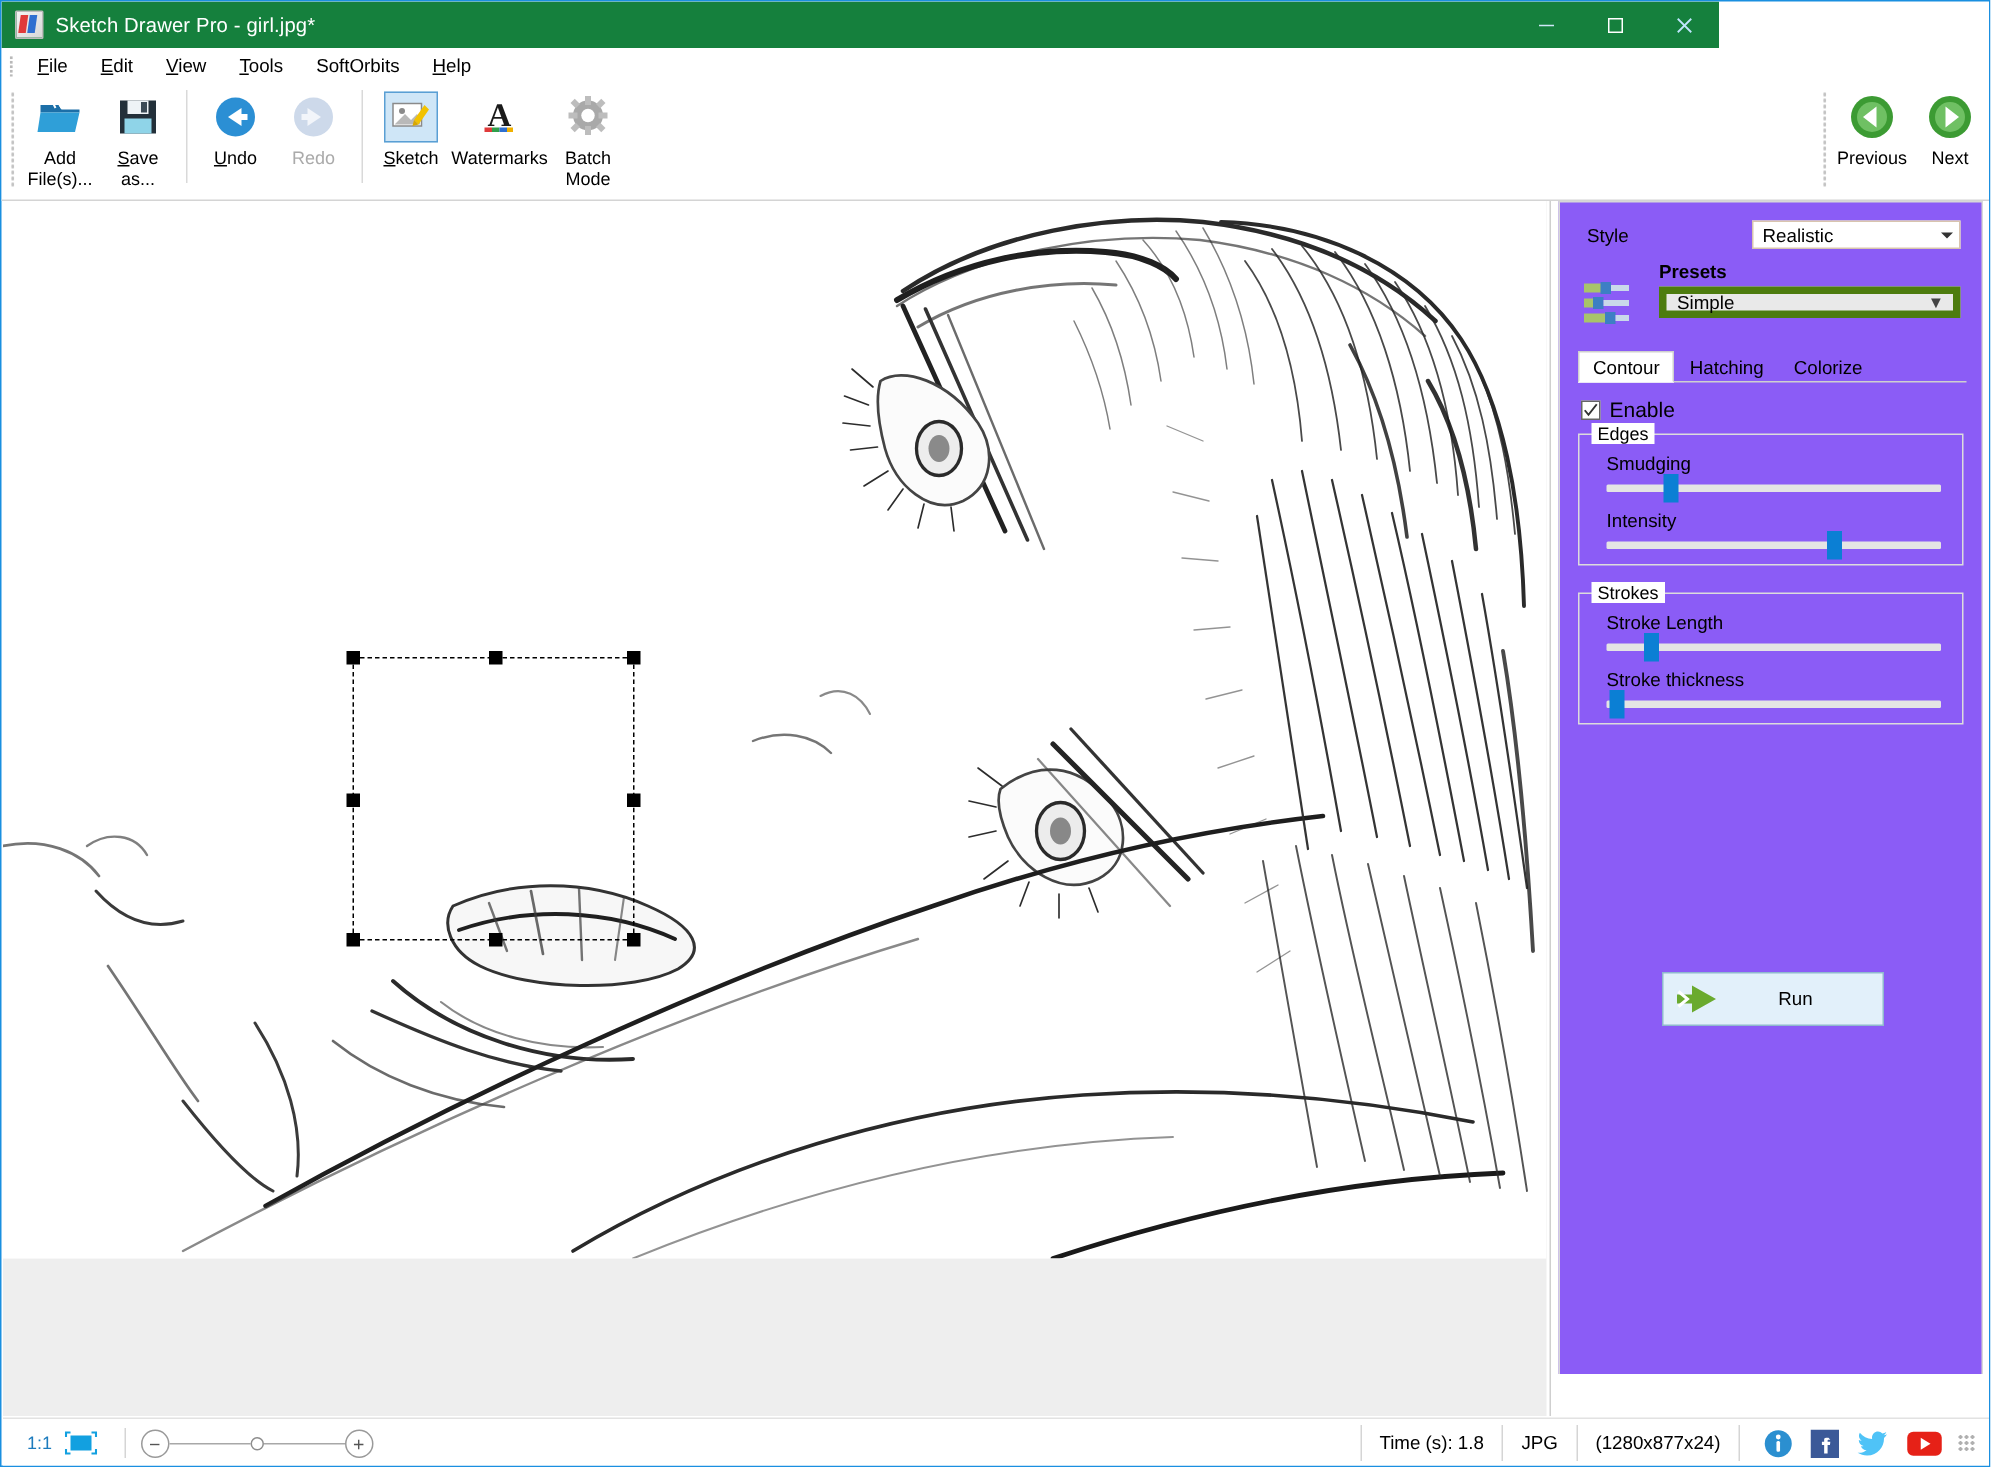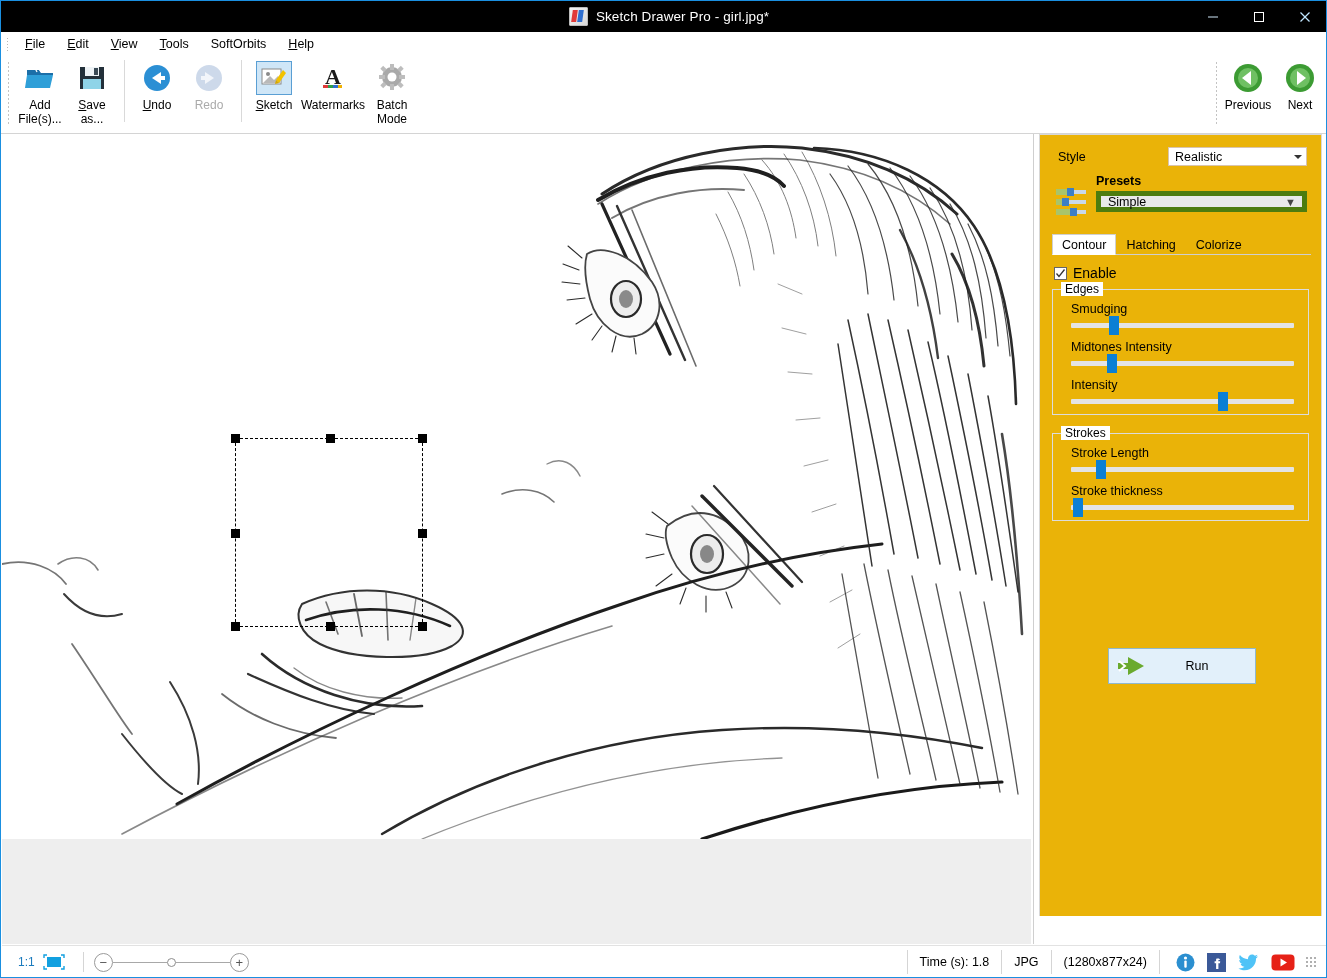--- a/index.html
+++ b/index.html
@@ -13,23 +13,23 @@
     position: relative;
     width: 1327px; height: 978px;
     background: #ffffff;
     border: 1px solid #1a8fe0;
     box-sizing: border-box;
     overflow: hidden;
   }
 
   
   .titlebar {
-    position: absolute; left: 0; top: 0; width: 1327px; height: 31px;
-    background: #000000;
-    display: flex; align-items: center; justify-content: center;
+    position: absolute; left: 0; top: 0; width: 1145px; height: 31px;
+    background: #15803d;
+    display: flex; align-items: center;
   }
   .title-icon {
     width: 17px; height: 17px; margin-left: 9px; margin-right: 8px;
     background: linear-gradient(135deg,#f4f4f4 0%,#d8d8d8 100%);
     border: 1px solid #bbb;
     position: relative; border-radius: 1px;
     flex: none;
   }
   .title-icon::before {
     content: ""; position: absolute; left: 2px; top: 2px;
@@ -125,41 +125,41 @@
     position: absolute; left: 1032px; top: 133px; width: 293px; height: 810px;
     background: #ffffff; border-left: 1px solid #cfcfcf;
   }
   .tbx-head {
     height: 23px; display: flex; align-items: center; padding: 0 6px 0 9px;
     font-size: 13px; color: #222;
   }
   .tbx-close { margin-left: auto; color: #555; font-size: 15px; line-height: 1; }
   .tbx-body {
     margin: 0 5px; border: 1px solid #d8d8d8; border-bottom: none;
-    height: 782px; box-sizing: border-box; position: relative; background: #eab308;
+    height: 782px; box-sizing: border-box; position: relative; background: #8b5cf6;
   }
 
   .row-style {
     display: flex; align-items: center; margin: 12px 0 0 0; padding: 0 14px 0 18px;
   }
   .lbl-style { font-size: 12.5px; color: #000; width: 110px; }
   .sel-style {
     flex: 1; height: 19px; border: 1px solid #d8c4ae; background: #fff;
     display: flex; align-items: center; padding: 0 4px 0 6px;
     font-size: 12.5px; color: #000; box-sizing: border-box; position: relative;
   }
   .sel-style .tri {
     margin-left: auto; width: 0; height: 0;
     border-left: 4px solid transparent; border-right: 4px solid transparent;
     border-top: 4px solid #333;
   }
 
   .row-presets { display: flex; align-items: flex-start; margin-top: 8px; padding: 0 14px 0 14px; }
   .presets-ico { width: 34px; height: 34px; margin-top: 10px; flex: none; }
-  .presets-col { flex: 1; margin-left: 8px; }
+  .presets-col { flex: 1; margin-left: 18px; }
   .presets-title { font-size: 12.5px; font-weight: bold; color: #000; margin-bottom: 3px; }
   .sel-presets {
     height: 21px; border: 5px solid #4d7c0f; background: #e9e9e9;
     display: flex; align-items: center; padding: 0 6px 0 7px;
     font-size: 12.5px; color: #000; box-sizing: border-box;
   }
   .sel-presets .chev { margin-left: auto; color: #444; font-size: 11px; }
 
   .tabs {
     margin: 14px 10px 0 12px; display: flex; align-items: flex-end;
@@ -626,26 +626,20 @@
       <div class="group">
         <div class="group-title">Edges</div>
 
         <div class="slider-wrap">
           <div class="slider-lbl">Smudging</div>
           <div class="track">
             <div class="thumb" style="left:17%;"></div>
           </div>
         </div>
 
-        <div class="slider-wrap">
-          <div class="slider-lbl">Midtones Intensity</div>
-          <div class="track">
-            <div class="thumb" style="left:16%;"></div>
-          </div>
-        </div>
 
         <div class="slider-wrap">
           <div class="slider-lbl">Intensity</div>
           <div class="track">
             <div class="thumb" style="left:66%;"></div>
           </div>
         </div>
       </div>
 
       <div class="group" style="margin-top:18px;">

